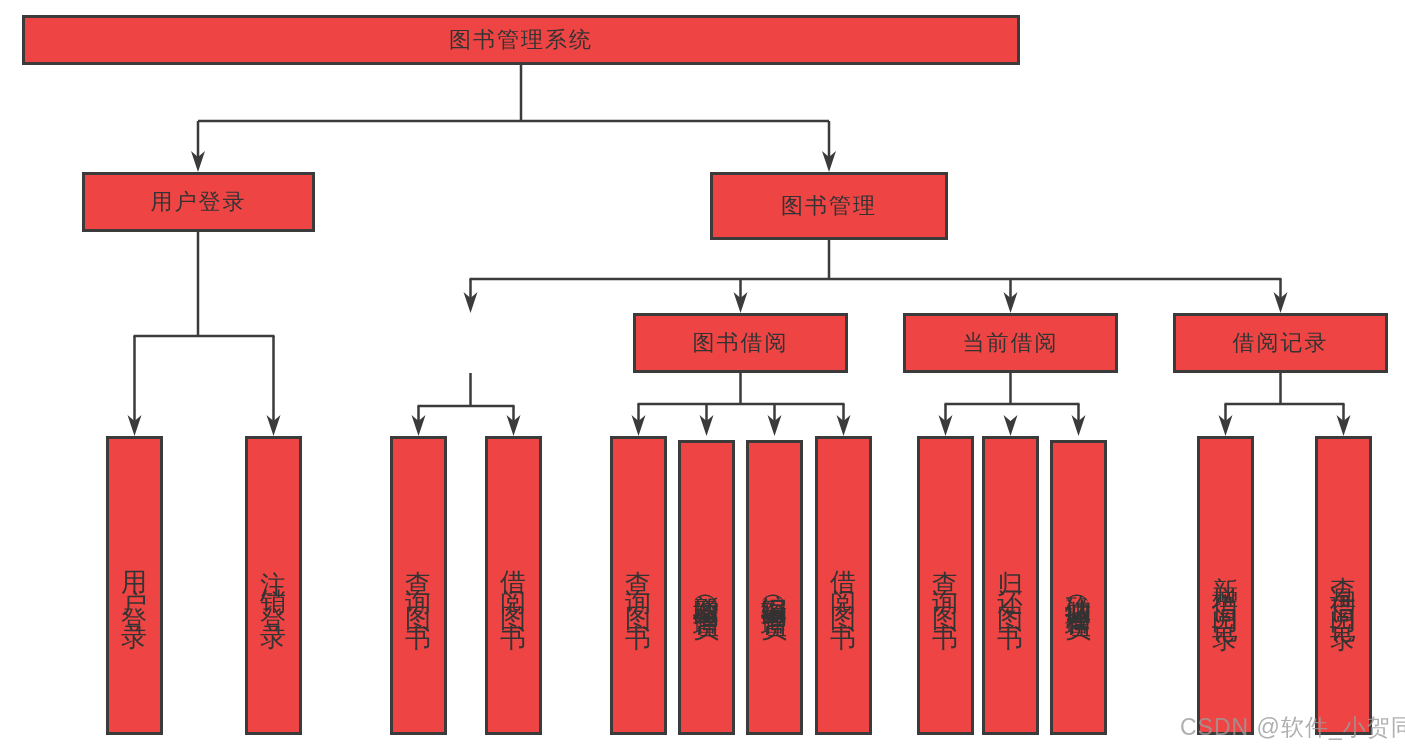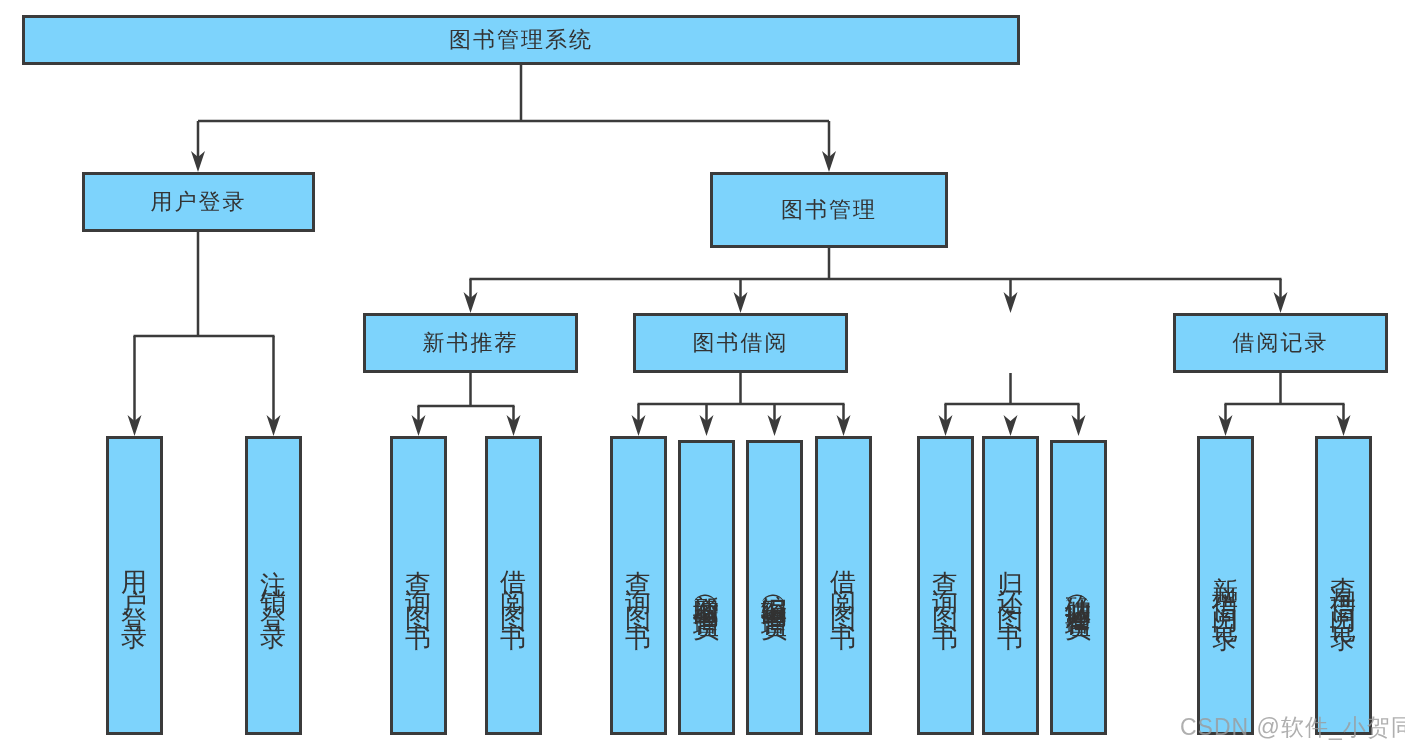--- a/index.html
+++ b/index.html
@@ -14,21 +14,21 @@
   #connectors {
     position: absolute;
     left: 0; top: 0;
     width: 1405px; height: 747px;
     pointer-events: none;
   }
   .box {
     position: absolute;
     box-sizing: border-box;
     border: 3px solid #3b3b3b;
-    background: #7dd3fc;
+    background: #ef4444;
     color: #333333;
     display: flex;
     align-items: center;
     justify-content: center;
     text-align: center;
   }
   .h {
     font-size: 22px;
     letter-spacing: 2px;
     white-space: nowrap;
@@ -102,24 +102,24 @@
       <polygon points="1003.5,415 1010.5,421 1017.5,415 1010.5,436"></polygon>
       <polygon points="1071.5,415 1078.5,421 1085.5,415 1078.5,436"></polygon>
       <polygon points="1218.5,415 1225.5,421 1232.5,415 1225.5,436"></polygon>
       <polygon points="1336.5,415 1343.5,421 1350.5,415 1343.5,436"></polygon>
     </g>
   </svg>
 
   <div class="box h" style="left:22px; top:15px; width:998px; height:50px;">图书管理系统</div>
 
   <div class="box h" style="left:82px; top:172px; width:233px; height:60px;">用户登录</div>
-  <div class="box h" style="left:710px; top:172px; width:238px; height:76px;">图书管理</div>
+  <div class="box h" style="left:710px; top:172px; width:238px; height:68px;">图书管理</div>
 
-  <div class="box h" style="left:363px; top:313px; width:215px; height:60px;">新书推荐</div>
   <div class="box h" style="left:633px; top:313px; width:215px; height:60px;text-align:center;">图书借阅</div>
+  <div class="box h" style="left:903px; top:313px; width:215px; height:60px;">当前借阅</div>
   <div class="box h" style="left:1173px; top:313px; width:215px; height:60px;">借阅记录</div>
 
   <div class="box v sp4" style="left:106px; top:436px; width:57px; height:299px;">用户登录</div>
   <div class="box v sp4" style="left:245px; top:436px; width:57px; height:299px;">注销登录</div>
 
   <div class="box v sp4" style="left:390px; top:436px; width:57px; height:299px;">查询图书</div>
   <div class="box v sp4" style="left:485px; top:436px; width:57px; height:299px;">借阅图书</div>
 
   <div class="box v sp4" style="left:610px; top:436px; width:57px; height:299px;">查询图书</div>
   <div class="box v sp9" style="left:678px; top:440px; width:57px; height:295px;">新增图书（管理员）</div>

